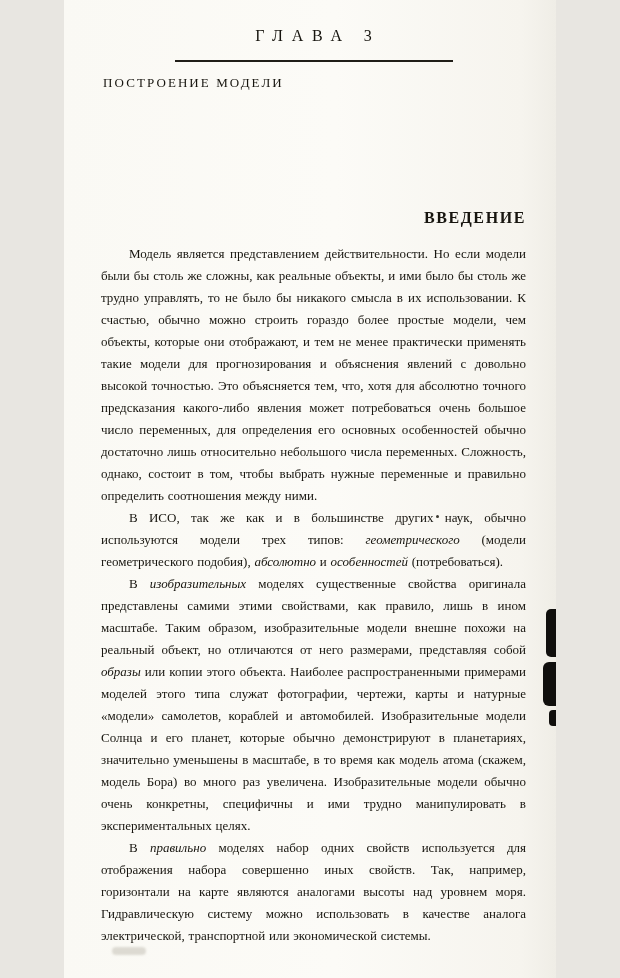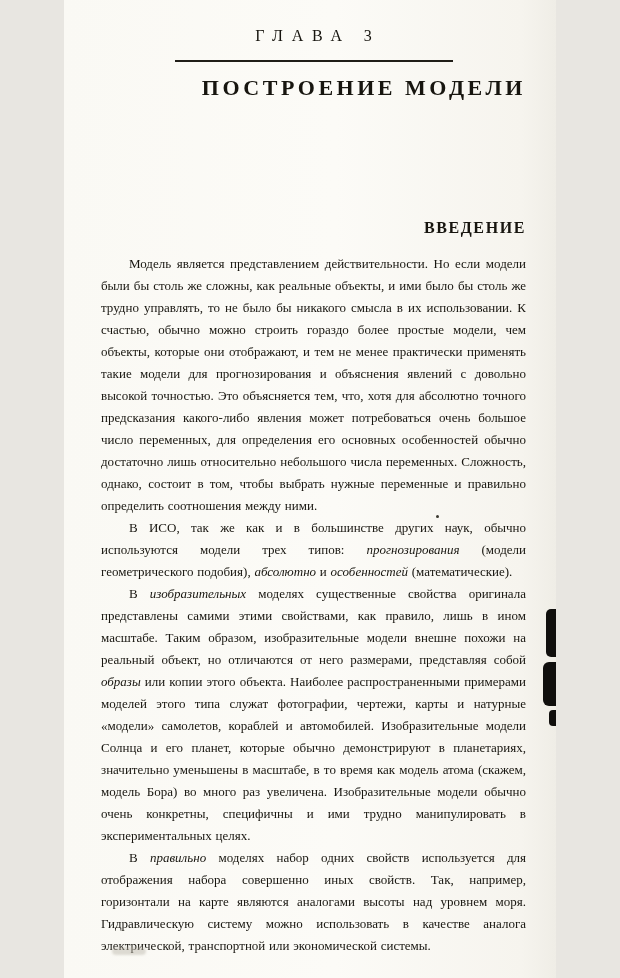--- a/index.html
+++ b/index.html
@@ -28,23 +28,23 @@
     font-weight: normal;
     margin: 0;
   }
   .chapter-rule {
     width: 278px;
     height: 0;
     border-top: 2px solid #201e18;
     margin: 15px auto 0 auto;
   }
   .chapter-title {
-    text-align: right;
-    font-size: 22px;
-    font-weight: bold;
+    text-align: left;
+    font-size: 13px;
+    font-weight: normal;
     letter-spacing: 0.16em;
     text-indent: 0.16em;
     margin: 13px 0 0 0;
   }
   .sections {
     margin-top: 118px;
   }
   .section-heading {
     text-align: right;
     font-size: 16px;
@@ -102,21 +102,21 @@
 <div class="page">
   <div class="chapter-label">ГЛАВА 3</div>
 
   <div class="chapter-rule"></div>
 
   <h1 class="chapter-title">ПОСТРОЕНИЕ МОДЕЛИ</h1>
 
   <div class="sections">
       <h2 class="section-heading">ВВЕДЕНИЕ</h2>
       <p class="body-paragraph"><span>Модель является представлением действительности. Но если модели были бы столь же сложны, как реальные объекты, и ими было бы столь же трудно управлять, то не было бы никакого смысла в их использовании. К счастью, обычно можно строить гораздо более простые модели, чем объекты, которые они отображают, и тем не менее практически применять такие модели для прогнозирования и объяснения явлений с довольно высокой точностью. Это объясняется тем, что, хотя для абсолютно точного предсказания какого-либо явления может потребоваться очень большое число переменных, для определения его основных особенностей обычно достаточно лишь относительно небольшого числа переменных. Сложность, однако, состоит в том, чтобы выбрать нужные переменные и правильно определить соотношения между ними.</span></p>
-      <p class="body-paragraph"><span>В ИСО, так же как и в большинстве других наук, обычно используются модели трех типов: </span><em>прогнозирования</em><span> (модели геометрического подобия), </span><em>абсолютно</em><span> и </span><em>особенностей</em><span> (математические).</span></p>
+      <p class="body-paragraph"><span>В ИСО, так же как и в большинстве других наук, обычно используются модели трех типов: </span><em>геометрического</em><span> (модели геометрического подобия), </span><em>абсолютно</em><span> и </span><em>особенностей</em><span> (потребоваться).</span></p>
       <p class="body-paragraph"><span>В </span><em>изобразительных</em><span> моделях существенные свойства оригинала представлены самими этими свойствами, как правило, лишь в ином масштабе. Таким образом, изобразительные модели внешне похожи на реальный объект, но отличаются от него размерами, представляя собой </span><em>образы</em><span> или копии этого объекта. Наиболее распространенными примерами моделей этого типа служат фотографии, чертежи, карты и натурные «модели» самолетов, кораблей и автомобилей. Изобразительные модели Солнца и его планет, которые обычно демонстрируют в планетариях, значительно уменьшены в масштабе, в то время как модель атома (скажем, модель Бора) во много раз увеличена. Изобразительные модели обычно очень конкретны, специфичны и ими трудно манипулировать в экспериментальных целях.</span></p>
       <p class="body-paragraph"><span>В </span><em>правильно</em><span> моделях набор одних свойств используется для отображения набора совершенно иных свойств. Так, например, горизонтали на карте являются аналогами высоты над уровнем моря. Гидравлическую систему можно использовать в качестве аналога электрической, транспортной или экономической системы.</span></p>
     </div>
 
   <div class="artifact artifact-1"></div>
   <div class="artifact artifact-2"></div>
   <div class="artifact artifact-3"></div>
   <div class="speckle"></div>
   <div class="smudge"></div>
 </div>

